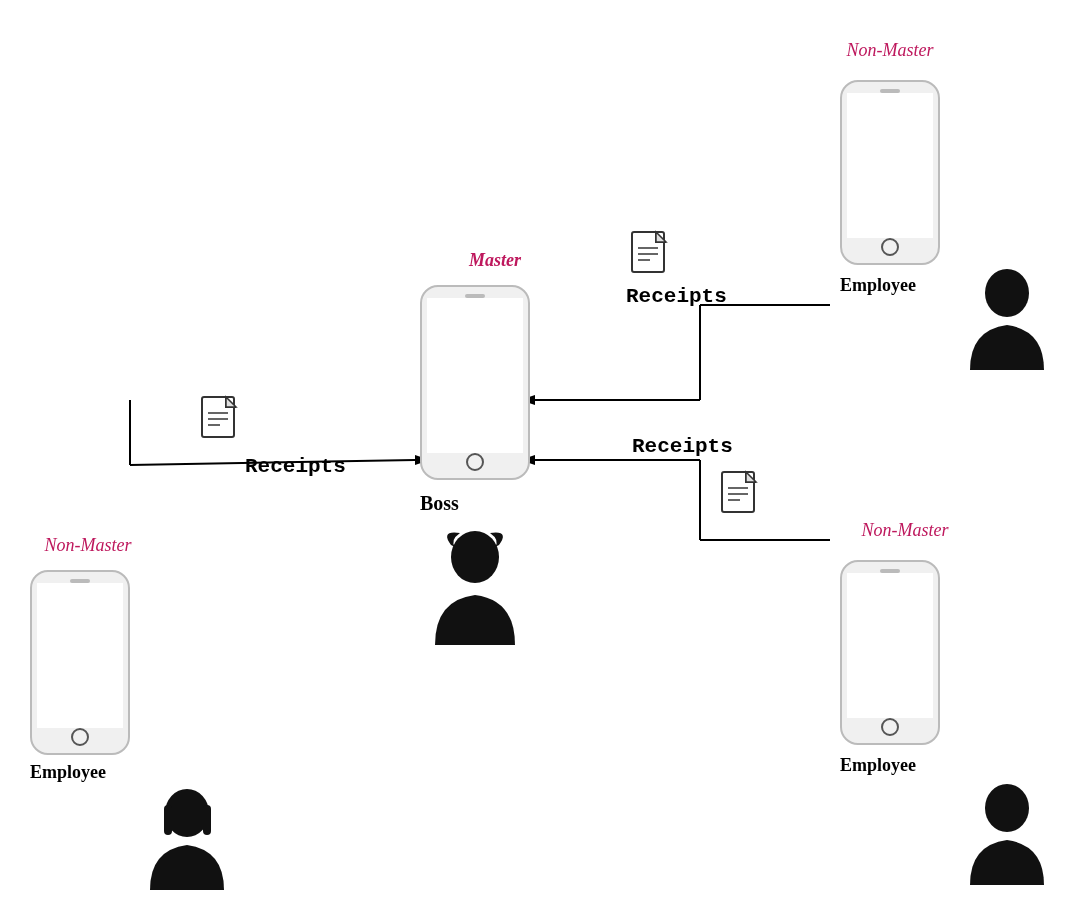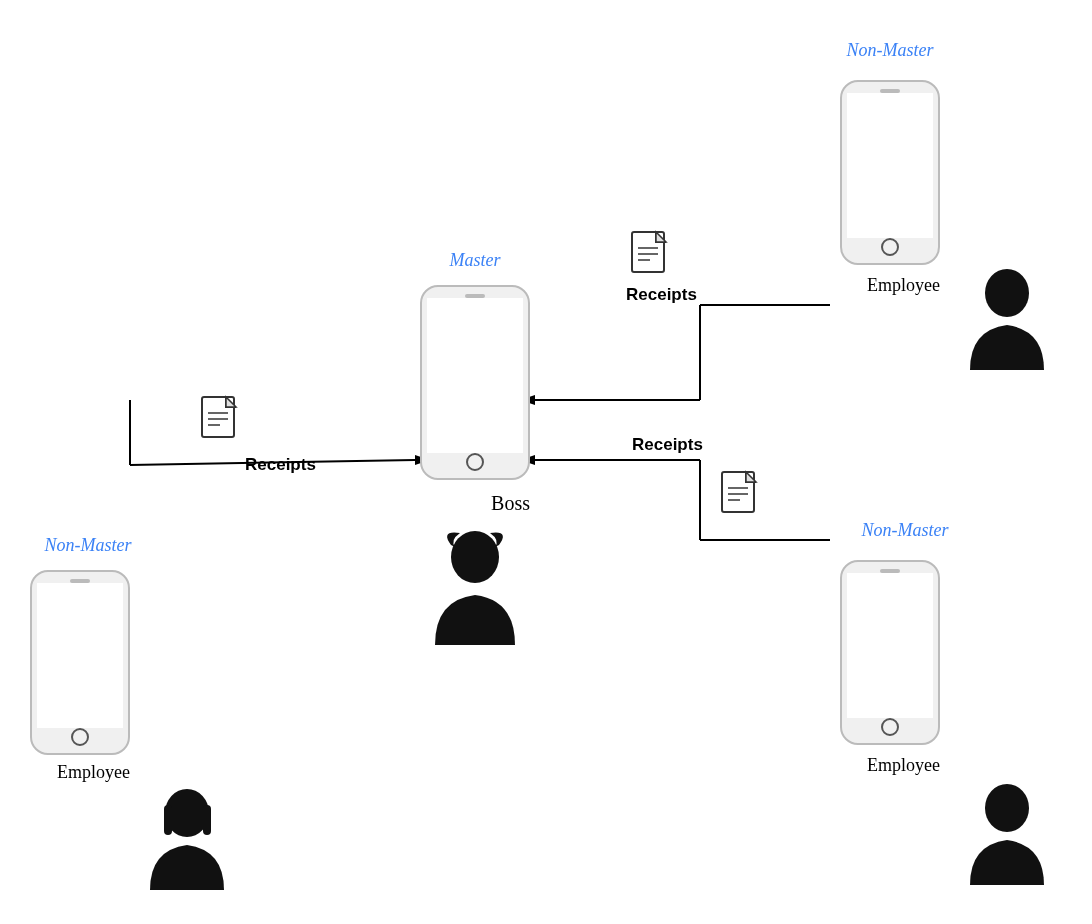--- a/index.html
+++ b/index.html
@@ -48,47 +48,47 @@
     .phone-inner {
       flex: 1;
       width: calc(100% - 10px);
       background: #fff;
       margin: 0 5px;
     }
 
     
     .label {
       position: absolute;
-      text-align: right;
+      text-align: left;
       font-size: 18px;
-      font-weight: normal;
+      font-weight: bold;
     }
     .label-italic {
       position: absolute;
       text-align: center;
       font-size: 18px;
       font-style: italic;
-      color: #3b82f6;
+      color: #be185d;
     }
 
     
     svg.arrows {
       position: absolute;
       top: 0;
       left: 0;
       width: 1092px;
       height: 924px;
       pointer-events: none;
     }
 
     .receipts-label {
       position: absolute;
-      font-size: 17px;
+      font-size: 21px;
       font-weight: bold;
-      font-family: Liberation Sans, sans-serif;
+      font-family: Liberation Mono, monospace;
     }
   </style>
 </head>
 <body>
 
 <div class="diagram">
 
   <svg class="arrows">
 
     <line x1="130" y1="465" x2="415" y2="460" stroke="#000" stroke-width="2"></line>
@@ -104,21 +104,21 @@
     <line x1="830" y1="540" x2="700" y2="540" stroke="#000" stroke-width="2"></line>
     <line x1="700" y1="460" x2="700" y2="540" stroke="#000" stroke-width="2"></line>
     <line x1="700" y1="460" x2="535" y2="460" stroke="#000" stroke-width="2"></line>
     <polygon points="535,455 520,460 535,465" fill="#000"></polygon>
   </svg>
 
   <div class="phone" style="left:420px; top:285px; width:110px; height:195px;">
     <div class="phone-inner"></div>
   </div>
 
-  <div class="label-italic" style="left:420px; top:250px; width:110px;">Master</div>
+  <div class="label-italic" style="left:440px; top:250px; width:110px;font-weight:bold;">Master</div>
 
   <div class="label" style="left:420px; top:492px; width:110px; font-size:20px;">Boss</div>
 
   <div style="position:absolute; left:410px; top:520px; width:130px; height:130px; display:flex; align-items:center; justify-content:center;">
     <svg width="110" height="120" viewBox="0 0 110 120">
 
       <ellipse cx="55" cy="32" rx="24" ry="26" fill="#111"></ellipse>
 
       <path d="M31,20 Q20,5 40,8 Q30,15 35,22" fill="#111"></path>
       <path d="M79,20 Q90,5 70,8 Q80,15 75,22" fill="#111"></path>

